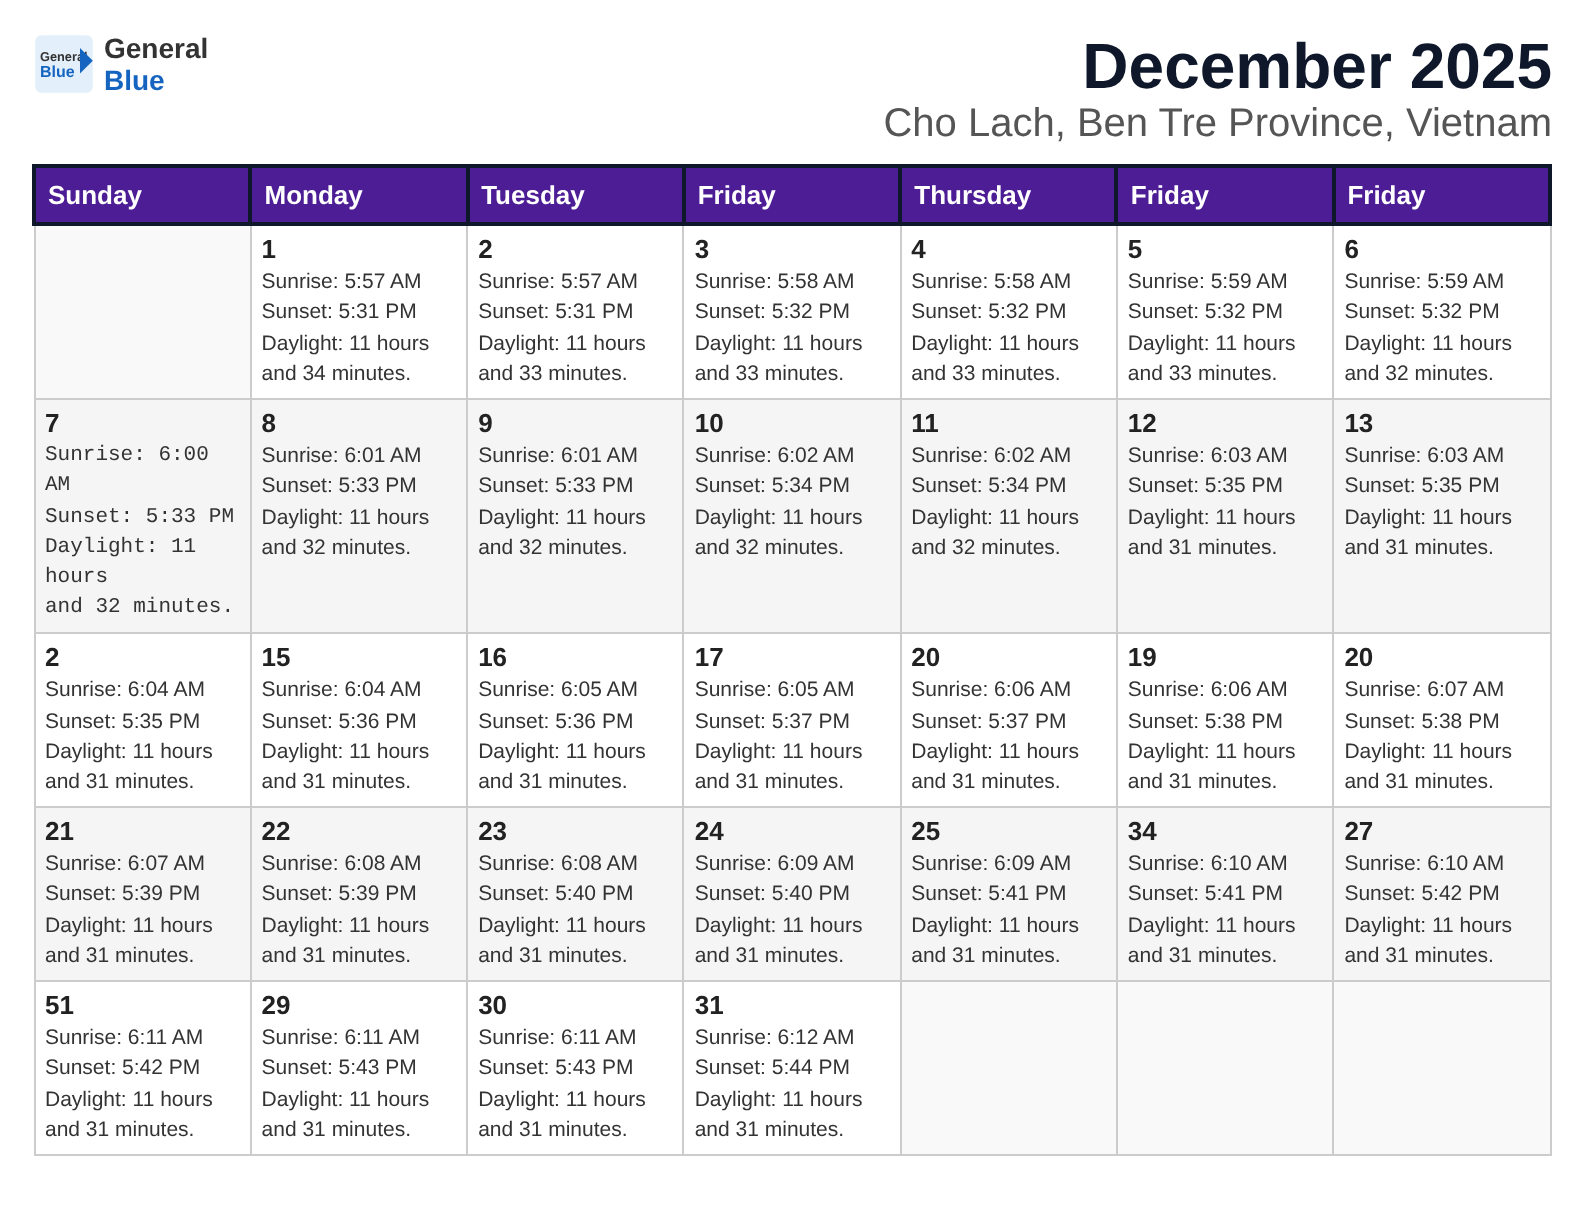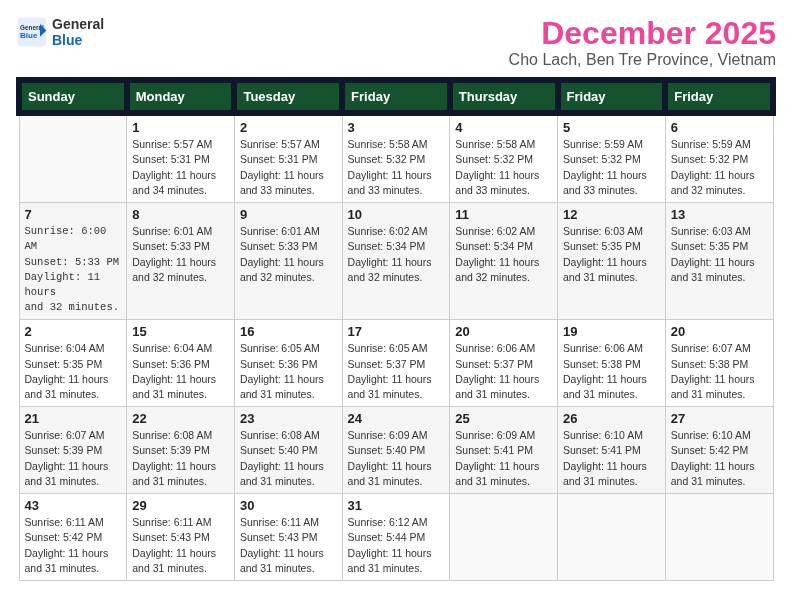--- a/index.html
+++ b/index.html
@@ -24,40 +24,40 @@
     .logo-icon {
       width: 32px;
       height: 32px;
     }
     .title-block {
       text-align: right;
     }
     .main-title {
       font-size: 32px;
       font-weight: bold;
-      color: #ec4899;
+      color: #0f172a;
       line-height: 1.1;
     }
     .subtitle {
-      font-size: 16px;
+      font-size: 20px;
       color: #555;
     }
     .calendar {
       width: 100%;
       border-collapse: collapse;
       font-size: 11px;
     }
     .calendar th {
-      background-color: #14532d;
+      background-color: #4c1d95;
       color: #fff;
       text-align: left;
       padding: 6px 6px;
       font-size: 13px;
       font-weight: bold;
-      border: 6px solid #0f172a;
+      border: 2px solid #0f172a;
     }
     .calendar td {
       vertical-align: top;
       border: 1px solid #ccc;
       padding: 4px 5px;
       min-height: 80px;
       width: 107px;
       background: #fff;
     }
     .calendar td.empty {
@@ -294,37 +294,37 @@
 and 31 minutes.</div>
         </td>
         <td>
           <span class="day-number">25</span>
           <div class="day-info" style="white-space: pre-line;">Sunrise: 6:09 AM
 Sunset: 5:41 PM
 Daylight: 11 hours
 and 31 minutes.</div>
         </td>
         <td>
-          <span class="day-number">26</span>
+          <span class="day-number">34</span>
           <div class="day-info" style="white-space: pre-line;">Sunrise: 6:10 AM
 Sunset: 5:41 PM
 Daylight: 11 hours
 and 31 minutes.</div>
         </td>
         <td>
           <span class="day-number">27</span>
           <div class="day-info" style="white-space: pre-line;">Sunrise: 6:10 AM
 Sunset: 5:42 PM
 Daylight: 11 hours
 and 31 minutes.</div>
         </td>
       </tr>
       <tr class="week-row">
         <td>
-          <span class="day-number">43</span>
+          <span class="day-number">51</span>
           <div class="day-info" style="white-space: pre-line;">Sunrise: 6:11 AM
 Sunset: 5:42 PM
 Daylight: 11 hours
 and 31 minutes.</div>
         </td>
         <td>
           <span class="day-number">29</span>
           <div class="day-info" style="white-space: pre-line;">Sunrise: 6:11 AM
 Sunset: 5:43 PM
 Daylight: 11 hours

